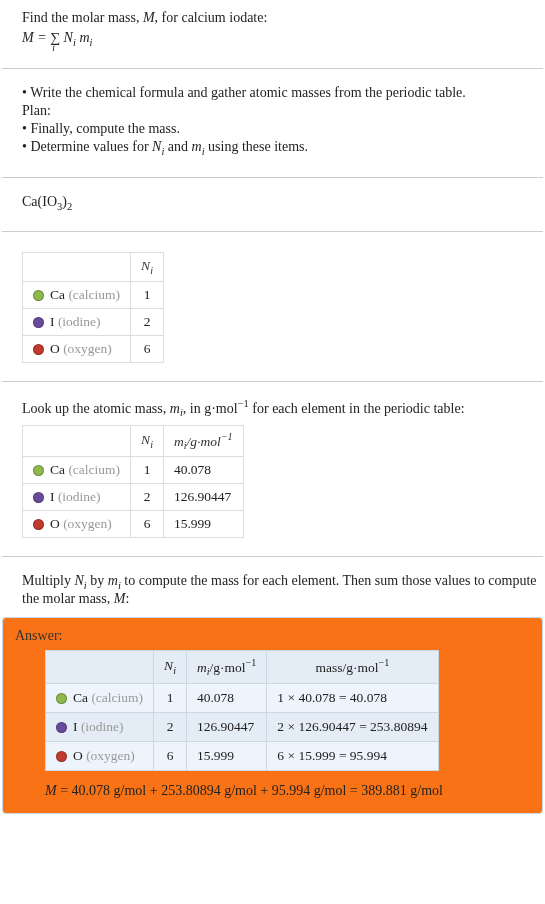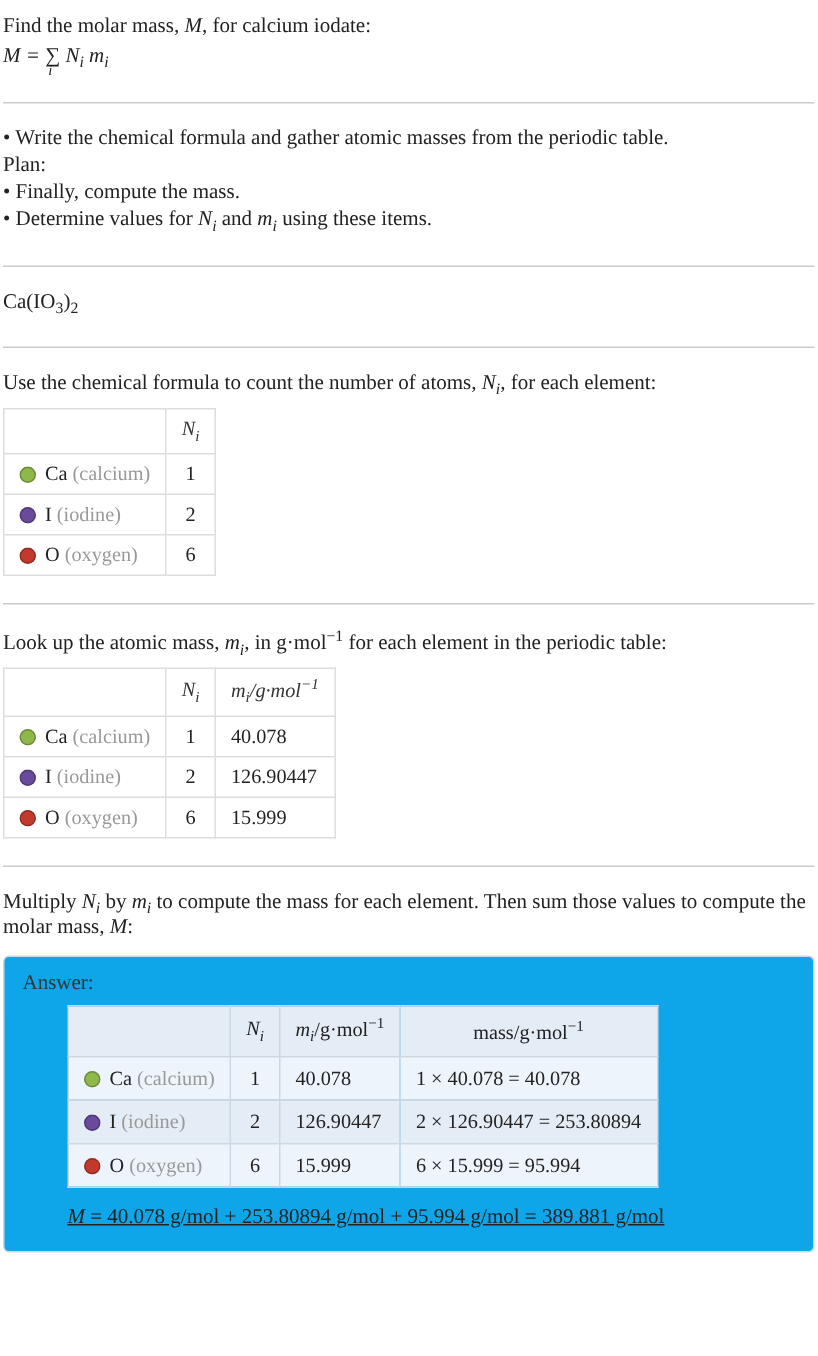--- a/index.html
+++ b/index.html
@@ -4,21 +4,21 @@
 <style>
   * { box-sizing: border-box; margin: 0; padding: 0; }
   body {
     font-family: Georgia, 'Times New Roman', serif;
     font-size: 14px;
     color: #222;
     background: #fff;
     width: 545px;
     padding: 4px 2px;
   }
-  .section { padding: 4px 0 8px 0; }
+  .section { padding: 4px 0 8px 0; margin-left: 20px; }
   hr.sep {
     border: none;
     border-top: 1px solid #ccc;
     margin: 10px 0;
   }
   .line { margin: 2px 0; }
   .formula-line { margin: 4px 0 2px 0; font-style: italic; }
   .sub { vertical-align: sub; font-size: 0.75em; }
   .sup { vertical-align: super; font-size: 0.75em; }
   .ital { font-style: italic; }
@@ -51,21 +51,21 @@
     vertical-align: middle;
     border: 1px solid rgba(0,0,0,0.25);
   }
   .sw-ca { background: #8fb84a; }
   .sw-i  { background: #6a4a9c; }
   .sw-o  { background: #c23a2d; }
   .elname { color: #999; }
 
   .answer-box {
     border: 1px solid #c9d7e6;
-    background: #0ea5e9;
+    background: #f97316;
     border-radius: 4px;
     padding: 10px 12px 14px 12px;
   }
   .answer-label { color: #333; margin-bottom: 6px; }
   .answer-inner { padding-left: 30px; }
 
   table.ans {
     border-collapse: collapse;
     font-size: 13.5px;
     margin-bottom: 12px;
@@ -78,21 +78,21 @@
     background: #eef4fb;
   }
   table.ans tr:nth-child(odd) td,
   table.ans tr:nth-child(odd) th { background: #e4ecf5; }
   table.ans th {
     font-weight: normal;
     text-align: center;
   }
   table.ans td.count { text-align: center; }
 
-  .final { margin-top: 4px; text-decoration: underline; }
+  .final { margin-top: 4px; }
 </style>
 </head>
 <body>
 
 <div class="section">
   <div class="line">
     <span>Find the molar mass, </span><span class="ital">M</span><span>, for calcium iodate:</span>
   </div>
   <div class="formula-line">
     <span>M</span><span> = </span><span style="display:inline-block;position:relative;">
@@ -117,23 +117,20 @@
 
 <div class="section">
   <div class="line">
     <span>Ca(IO</span><span class="sub">3</span><span>)</span><span class="sub">2</span>
   </div>
 </div>
 
 <hr class="sep">
 
 <div class="section">
-  <div class="line">
-    <span>Use the chemical formula to count the number of atoms, </span><span class="ital">N</span><span class="sub ital">i</span><span>, for each element:</span>
-  </div>
   <table class="data">
     <tbody>
         <tr>
       <th></th>
       <th><span>N</span><span class="sub">i</span></th>
     </tr>
     <tr>
       <td class="elcell"><span class="swatch sw-ca"></span><span>Ca</span> <span class="elname">(calcium)</span></td>
       <td class="count">1</td>
     </tr>

